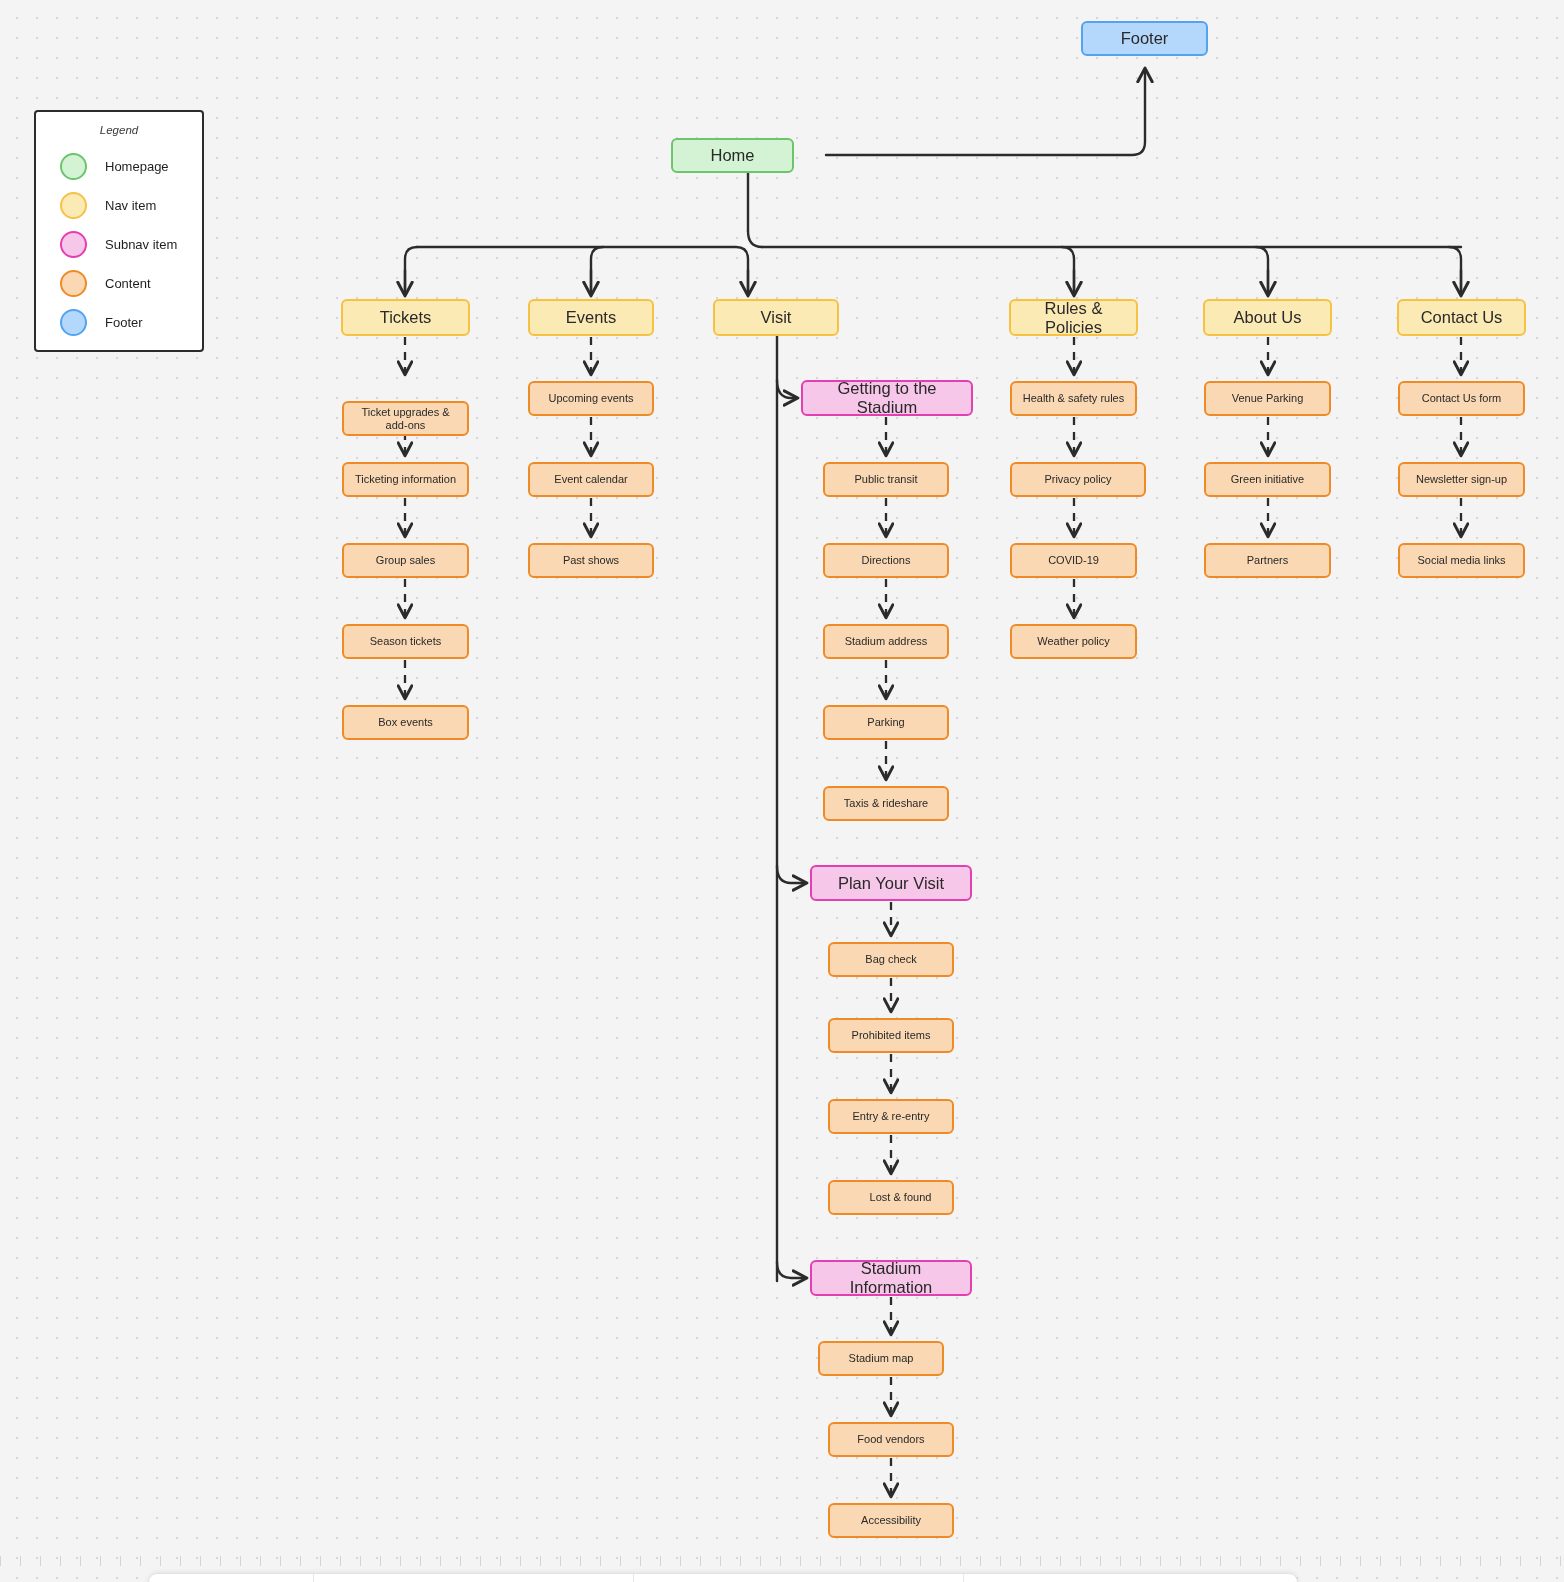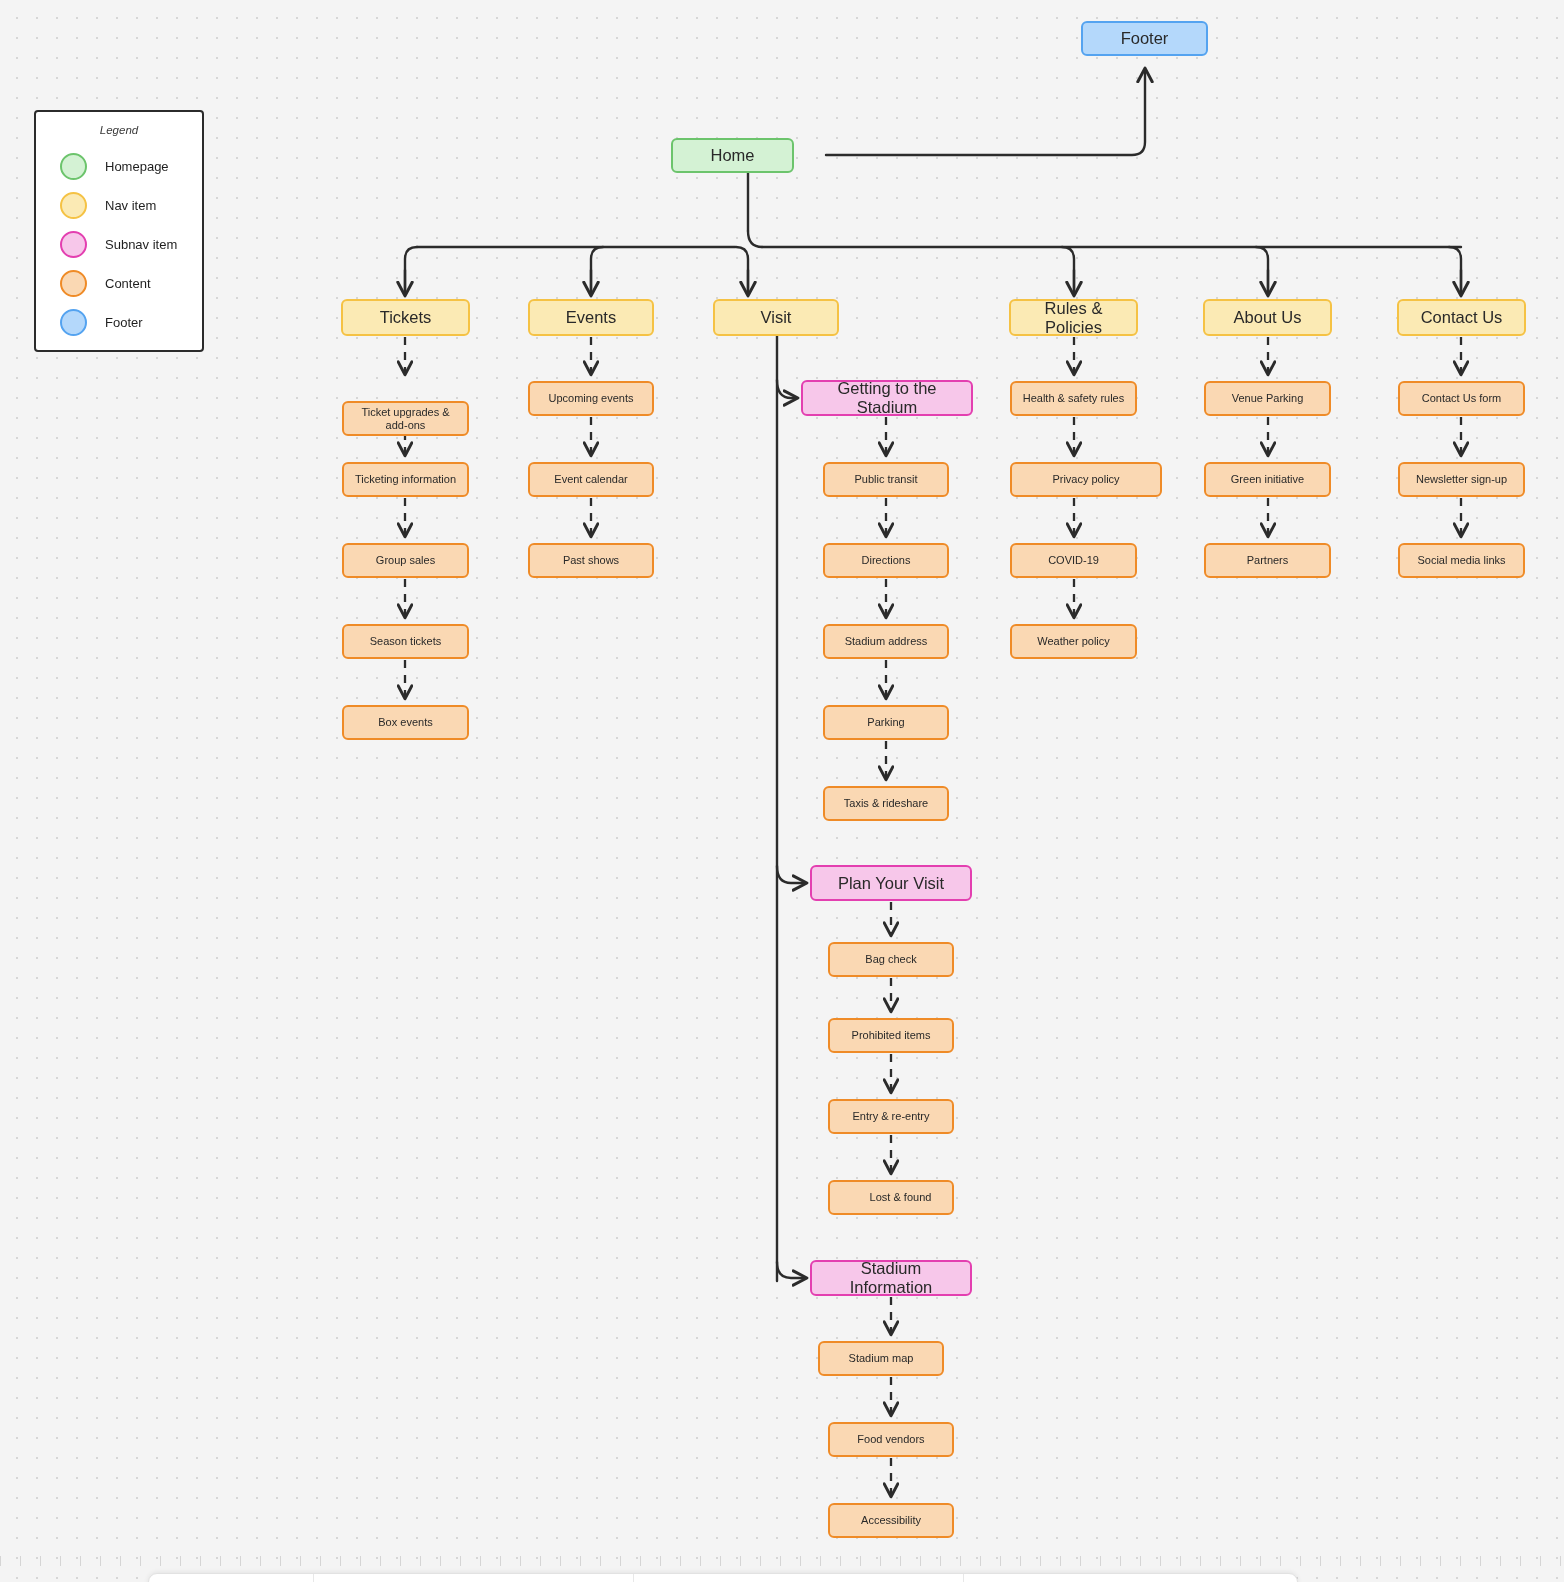--- a/index.html
+++ b/index.html
@@ -332,21 +332,21 @@
       </div>
       <div class="node content" style="left: 828px; top: 1422px; width: 126px; height: 35px;">
         <span>Food vendors</span>
       </div>
       <div class="node content" style="left: 828px; top: 1503px; width: 126px; height: 35px;">
         <span>Accessibility</span>
       </div>
       <div class="node content" style="left: 1010px; top: 381px; width: 127px; height: 35px;">
         <span>Health &amp; safety rules</span>
       </div>
-      <div class="node content" style="left: 1010px; top: 462px; width: 152px; height: 35px;">
+      <div class="node content" style="left: 1010px; top: 462px; width: 136px; height: 35px;">
         <span>Privacy policy</span>
       </div>
       <div class="node content" style="left: 1010px; top: 543px; width: 127px; height: 35px;">
         <span>COVID-19</span>
       </div>
       <div class="node content" style="left: 1010px; top: 624px; width: 127px; height: 35px;">
         <span>Weather policy</span>
       </div>
       <div class="node content" style="left: 1204px; top: 381px; width: 127px; height: 35px;">
         <span>Venue Parking</span>

